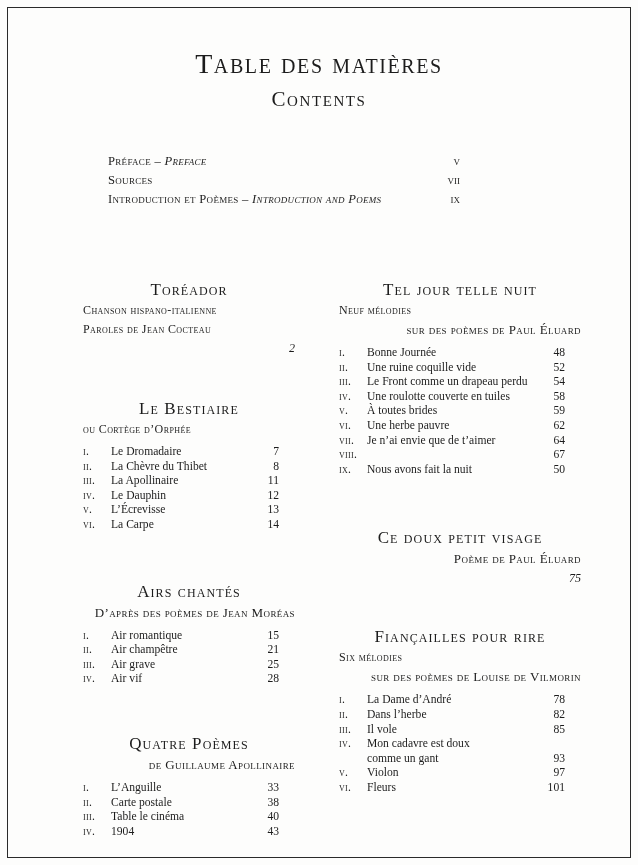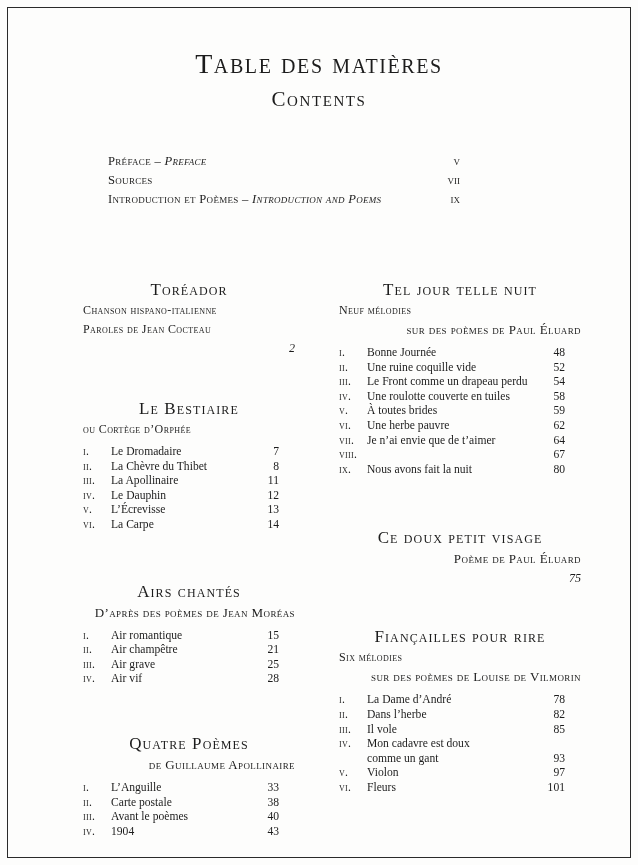--- a/index.html
+++ b/index.html
@@ -161,21 +161,21 @@
             <span class="ititle">L’Anguille</span>
             <span class="ipage">33</span>
           </div>
           <div class="row">
             <span class="num">ii.</span>
             <span class="ititle">Carte postale</span>
             <span class="ipage">38</span>
           </div>
           <div class="row">
             <span class="num">iii.</span>
-            <span class="ititle">Avant le poèmes</span>
+            <span class="ititle">Table le cinéma</span>
             <span class="ipage">40</span>
           </div>
           <div class="row">
             <span class="num">iv.</span>
             <span class="ititle">1904</span>
             <span class="ipage">43</span>
           </div>
         </div>
       </div>
 
@@ -223,21 +223,21 @@
             <span class="ititle">Je n’ai envie que de t’aimer</span>
             <span class="ipage">64</span>
           </div>
           <div class="row">
             <span class="num">viii.</span>
             <span class="ipage">67</span>
           </div>
           <div class="row">
             <span class="num">ix.</span>
             <span class="ititle">Nous avons fait la nuit</span>
-            <span class="ipage">80</span>
+            <span class="ipage">50</span>
           </div>
         </div>
       </div>
 
       <div class="section mt-d">
         <div class="sec-title">Ce doux petit visage</div>
         <div class="sub2">Poème de Paul Éluard</div>
         <div class="standalone-page">75</div>
       </div>
 

